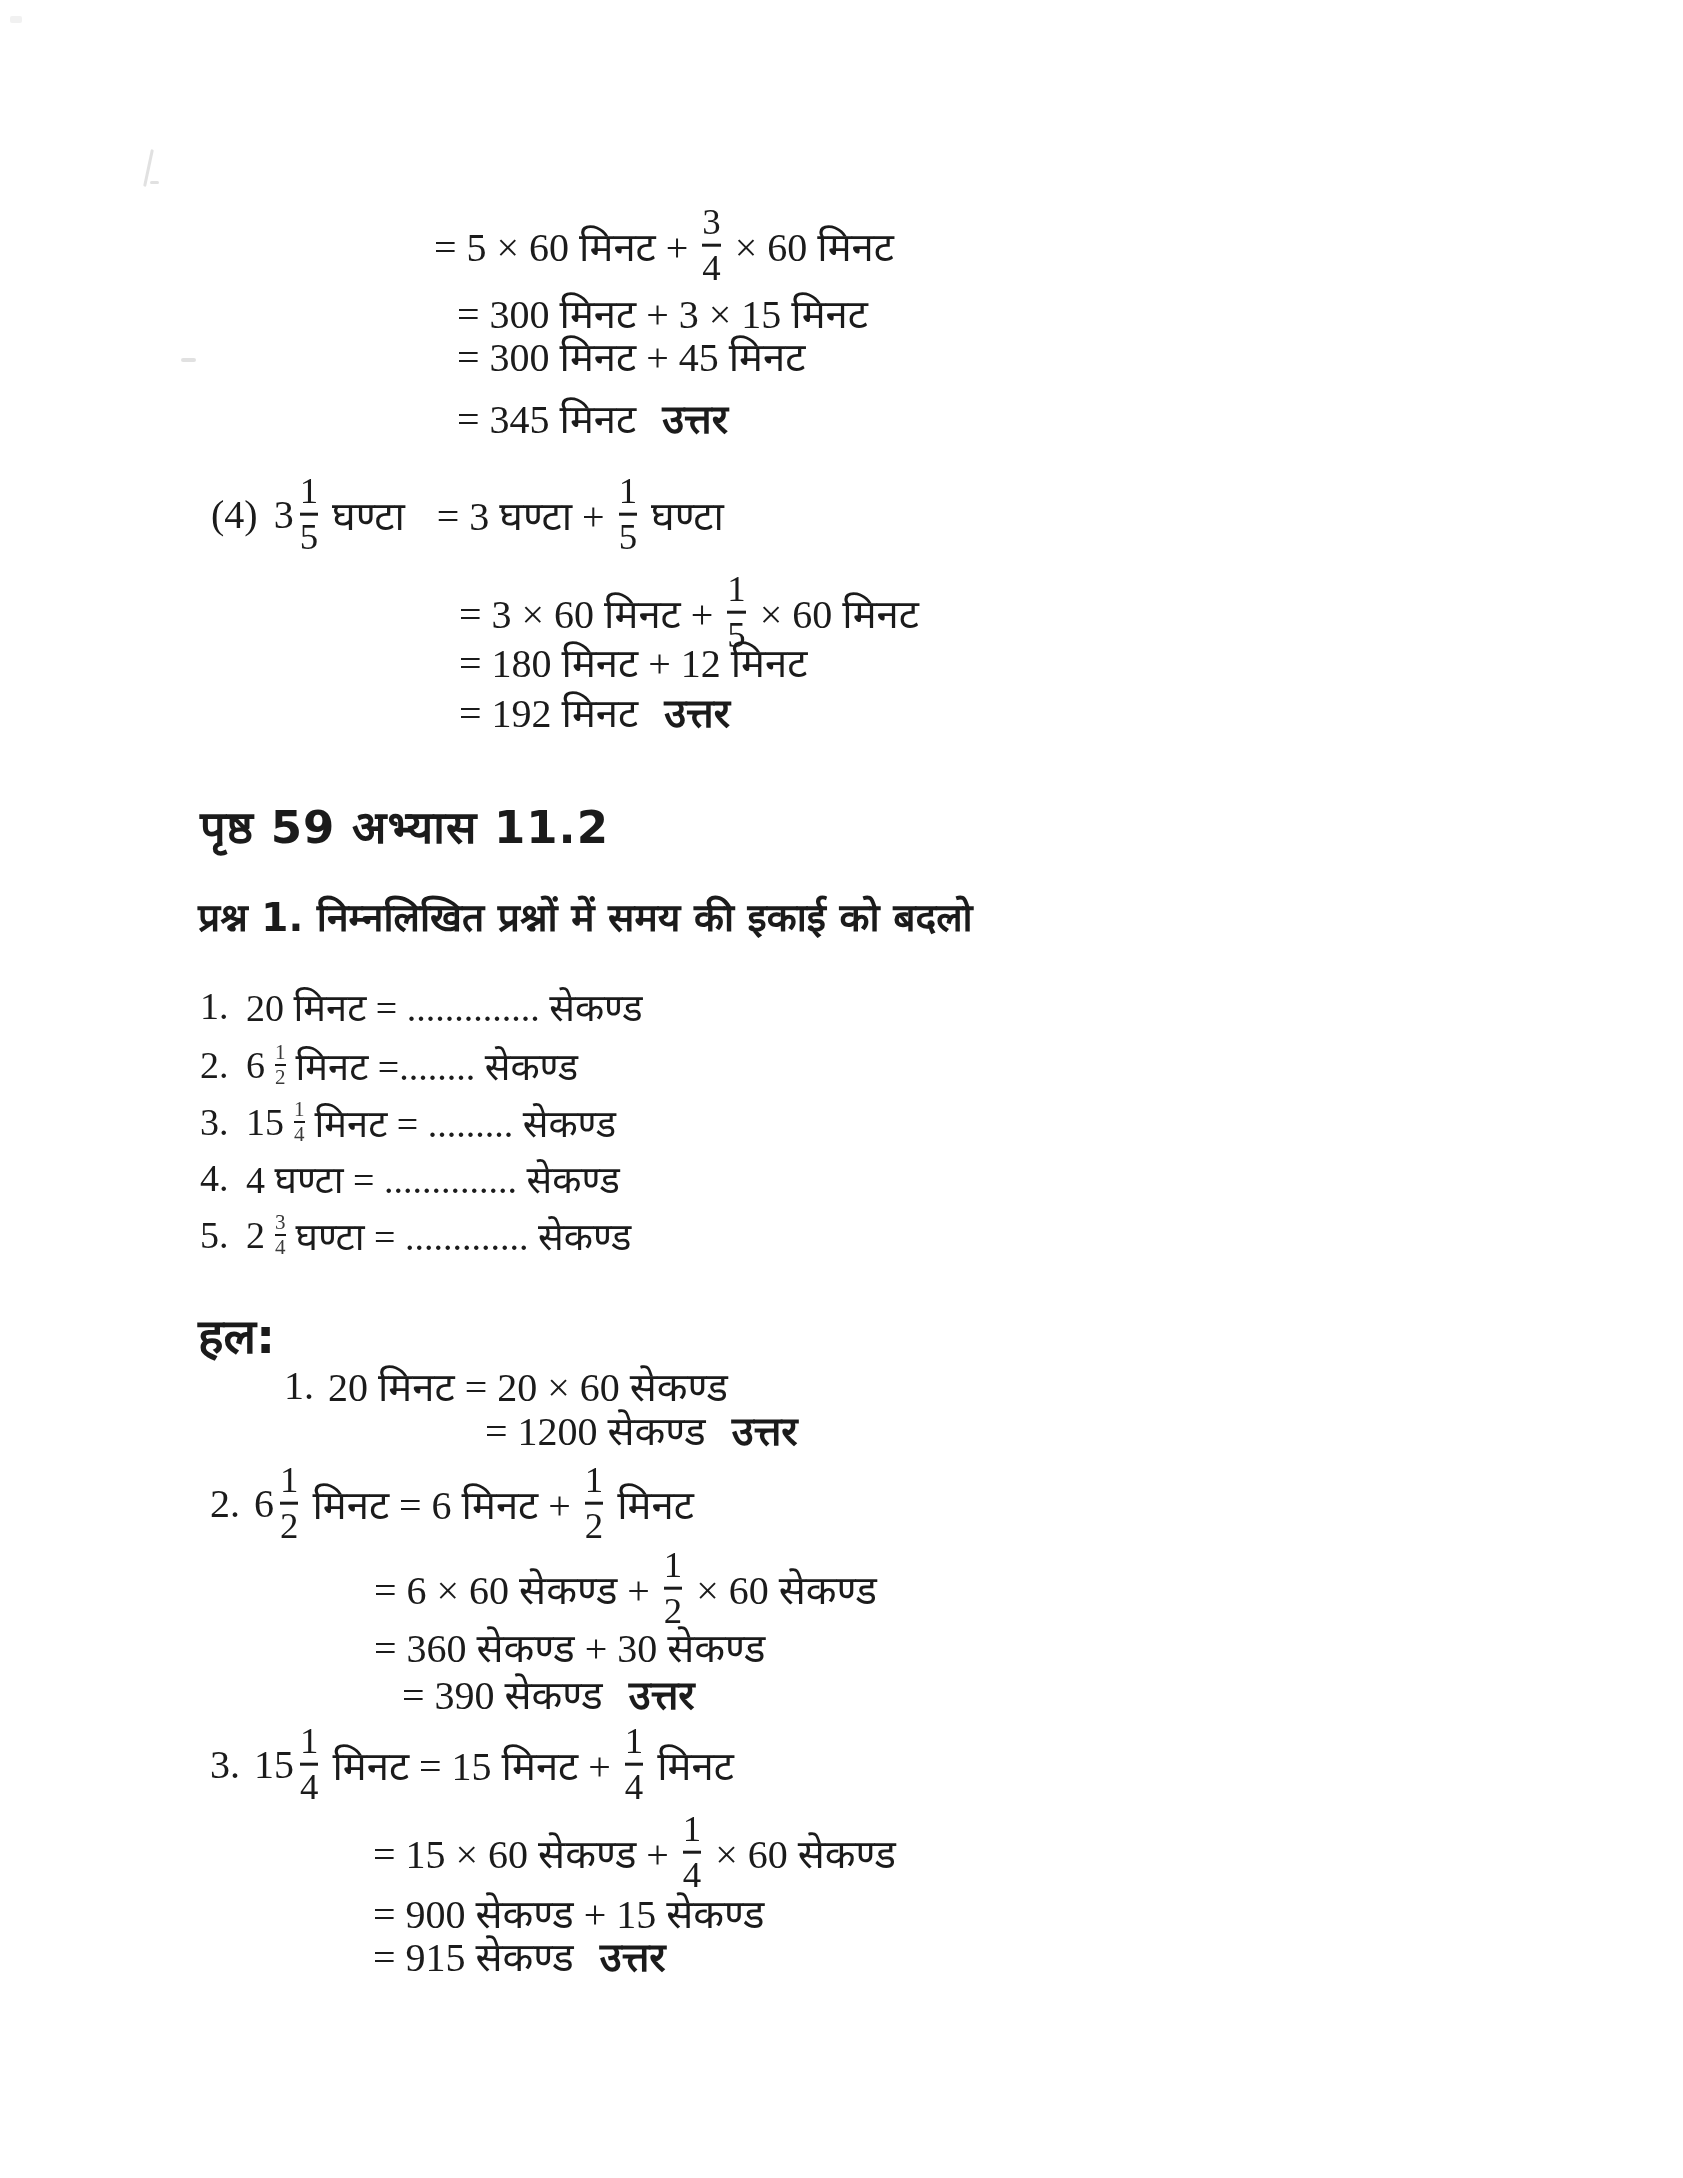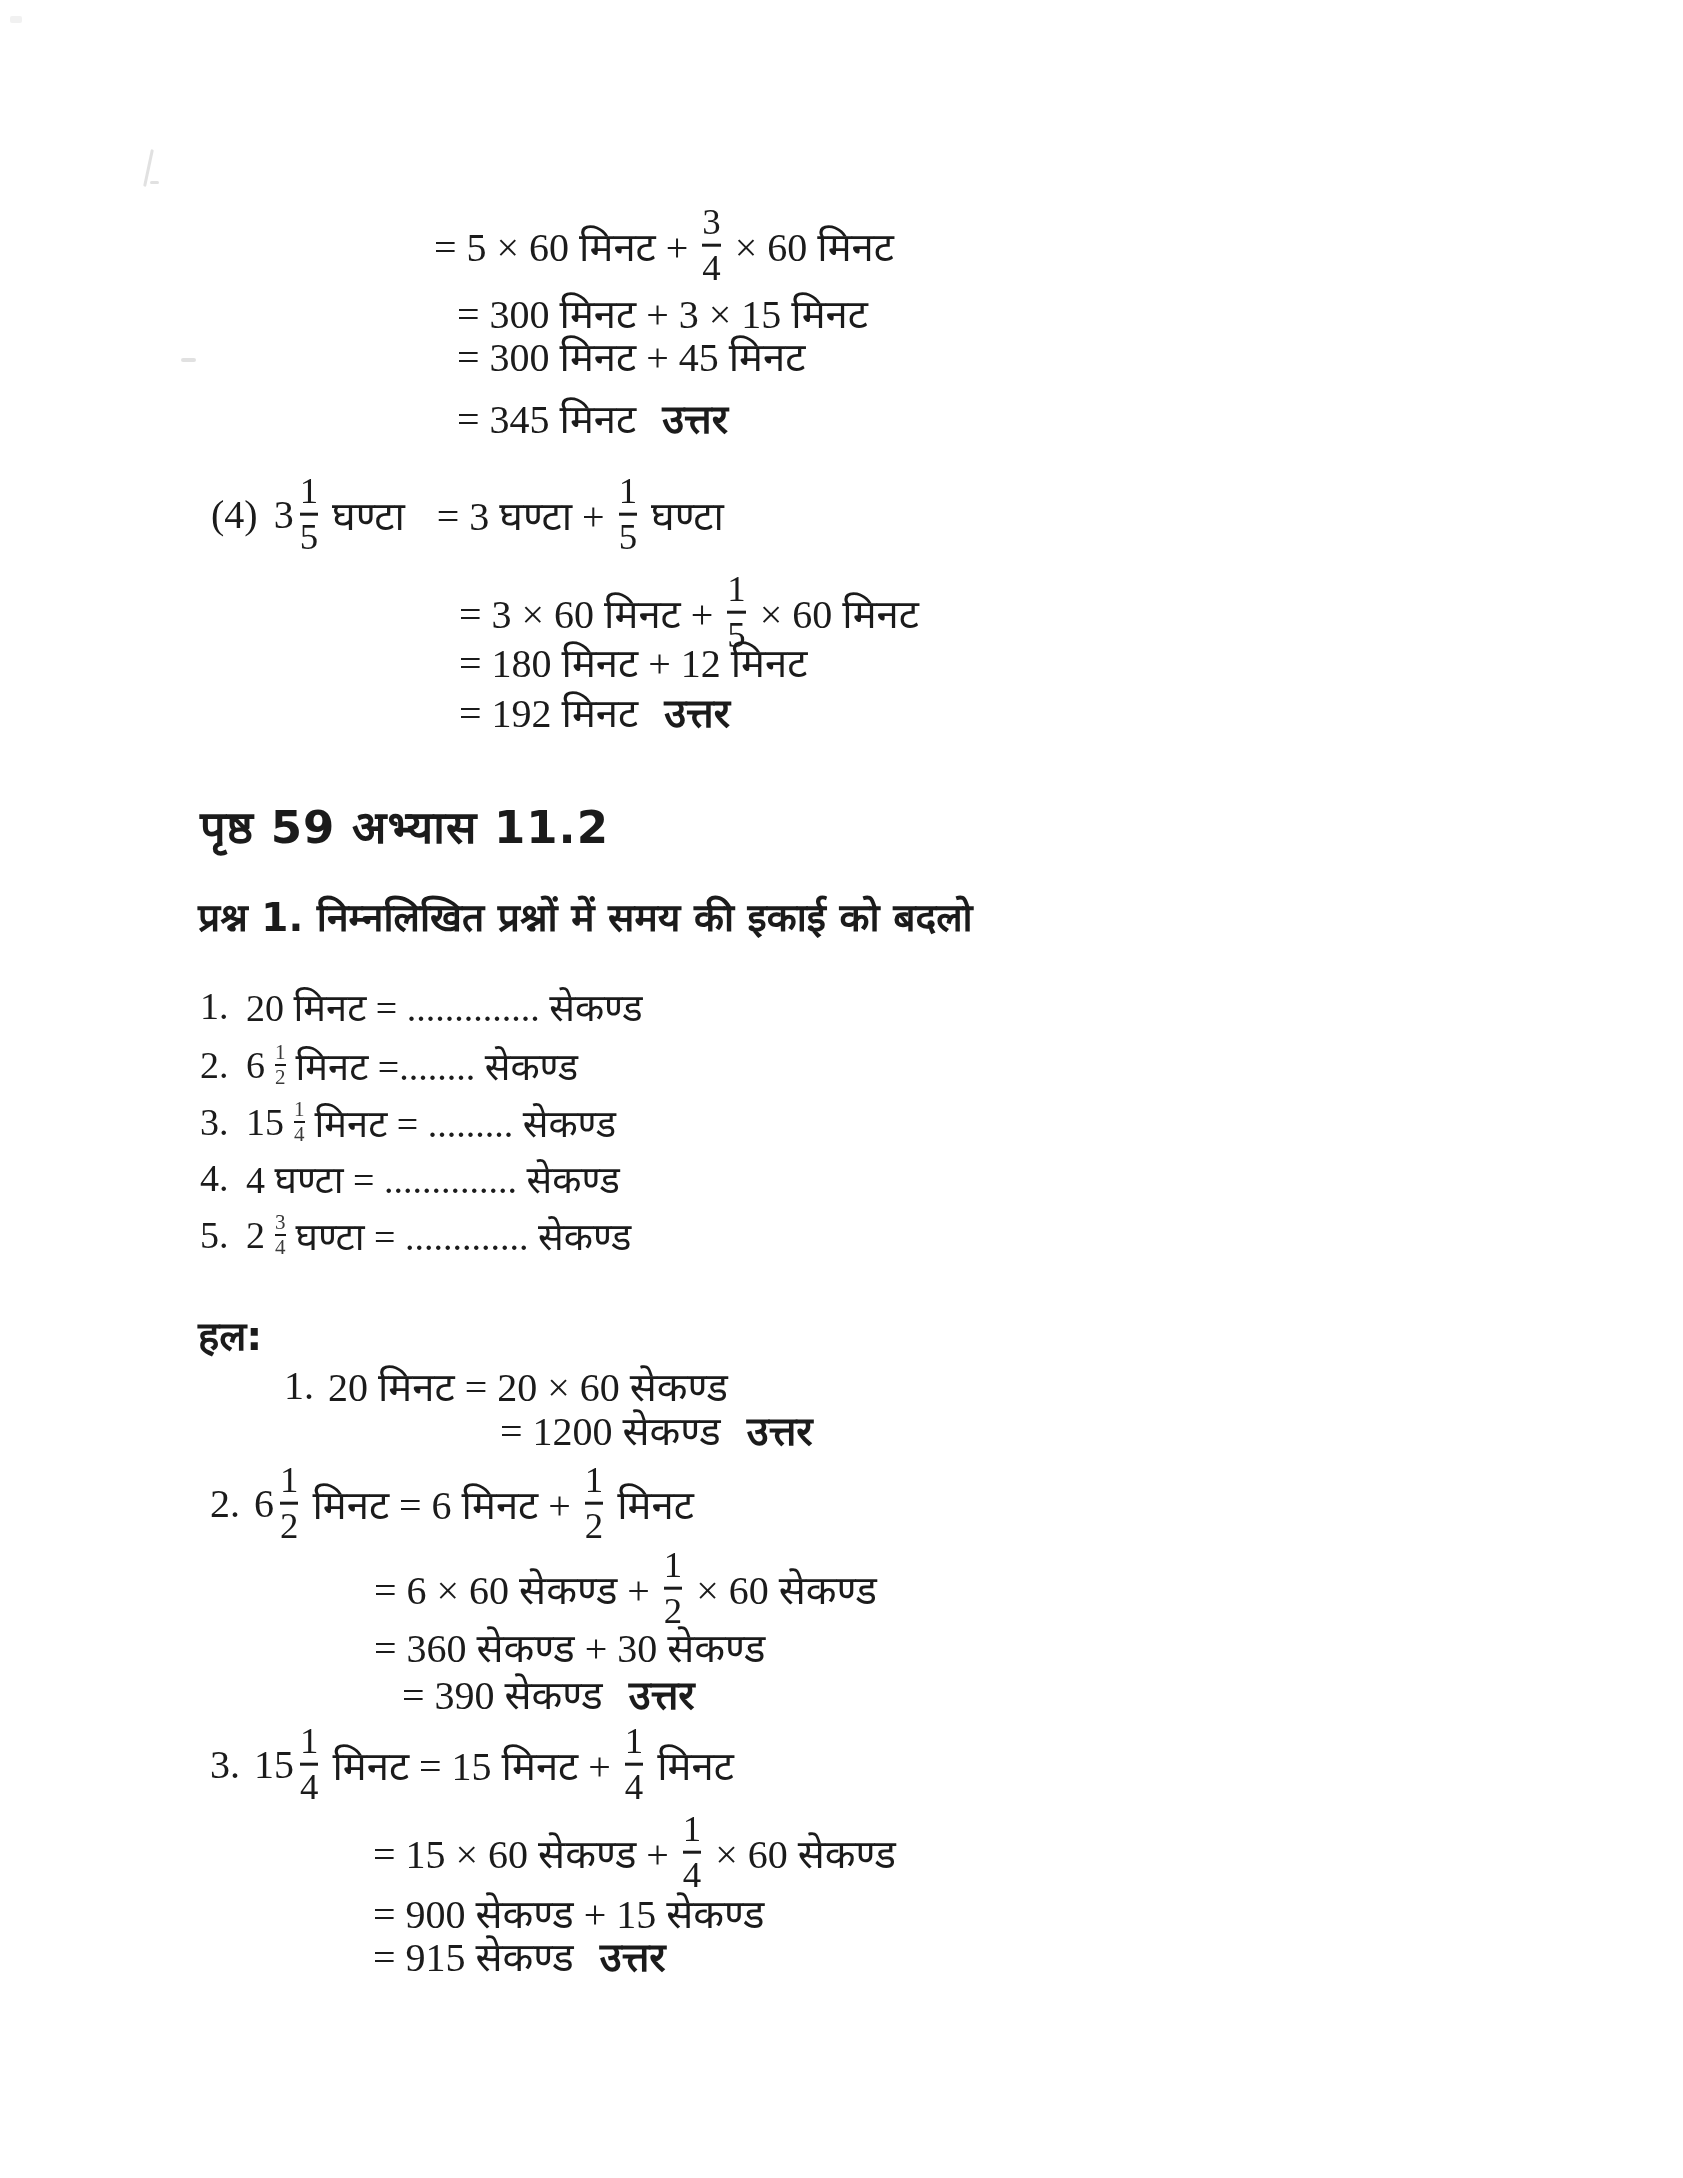--- a/index.html
+++ b/index.html
@@ -23,21 +23,21 @@
   .heading{
     font-family:"DejaVu Sans","Liberation Sans",sans-serif;
     font-weight:bold;font-size:45px;letter-spacing:1px;
   }
   .subheading{
     font-family:"DejaVu Sans","Liberation Sans",sans-serif;
     font-weight:bold;font-size:39px;
   }
   .bold-label{
     font-family:"DejaVu Sans","Liberation Sans",sans-serif;
-    font-weight:bold;font-size:40px;
+    font-weight:bold;font-size:48px;
   }
   .answer{
     font-family:"DejaVu Sans","Liberation Sans",sans-serif;
     font-weight:bold;
     margin-left:26px;
   }
   .frac{
     display:inline-flex;
     flex-direction:column;
     align-items:center;
@@ -177,21 +177,21 @@
 </div>
 
 <div class="line bold-label" style="left:198px;top:1334px;">
   <span>हल:</span>
 </div>
 
 <div class="line eq" style="left:284px;top:1385px;">
   <span class="sol-no">1.</span>
   <span>20 मिनट = 20 × 60 सेकण्ड</span>
 </div>
-<div class="line eq" style="left:500px;top:1429px;">
+<div class="line eq" style="left:485px;top:1429px;">
   <span>= 1200 सेकण्ड</span>
   <span class="answer">उत्तर</span>
 </div>
 
 <div class="line eq" style="left:210px;top:1503px;">
   <span class="sol-no">2.</span>
   <span>6</span>
   <span class="frac tight">
     <span class="num">1</span>
     <span class="bar"></span>

